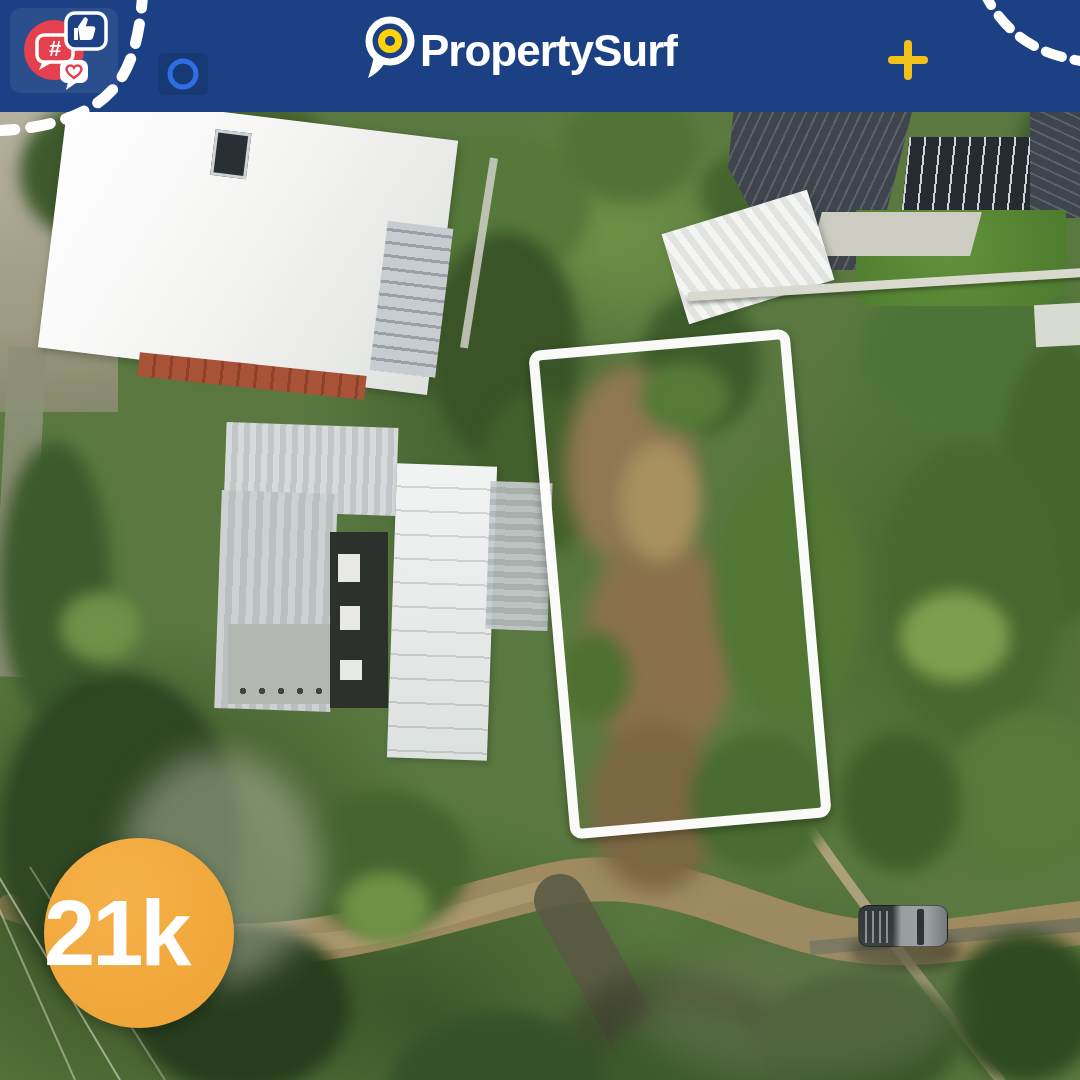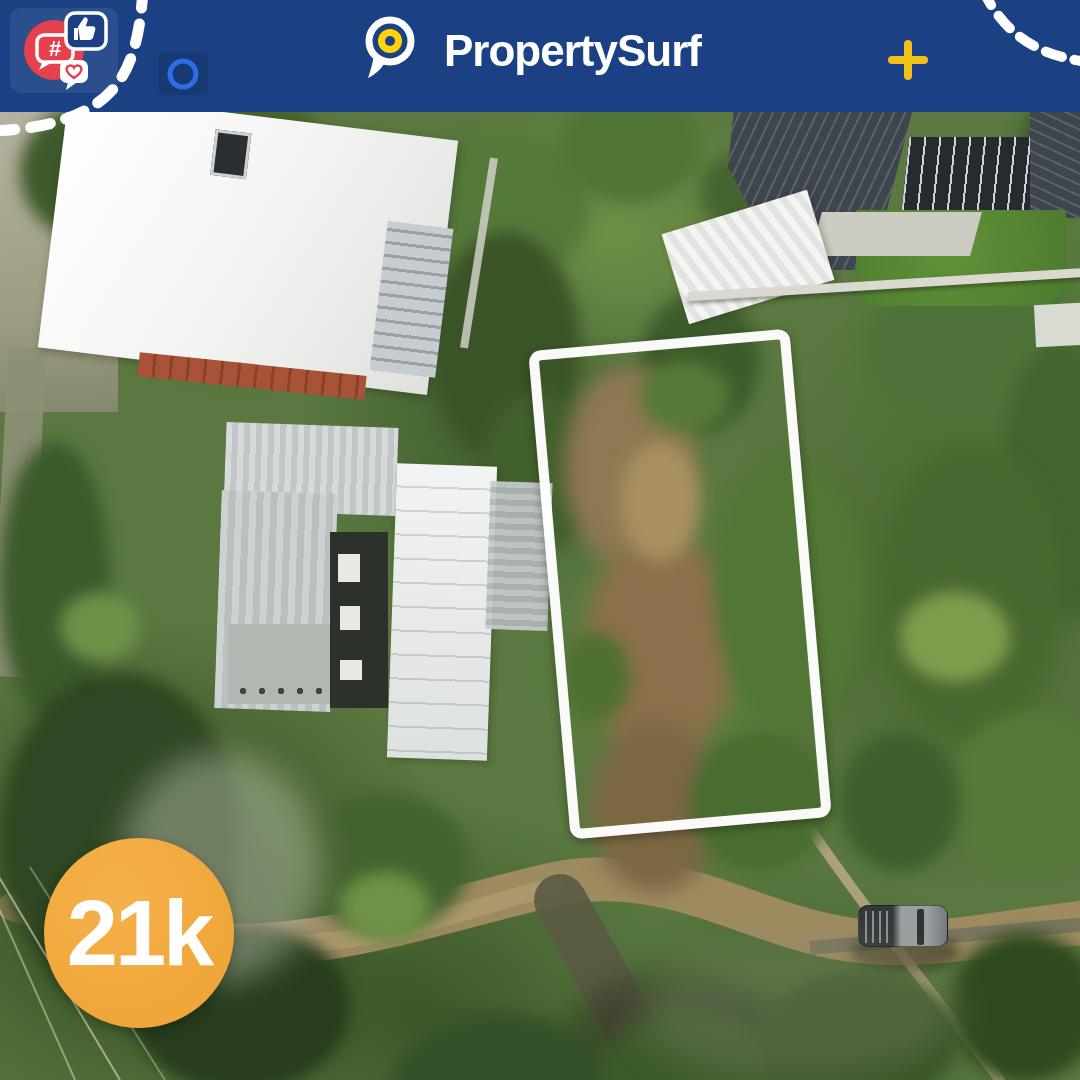--- a/index.html
+++ b/index.html
@@ -6,37 +6,37 @@
   .scene{position:relative;width:1080px;height:1080px;overflow:hidden;
          font-family:"Liberation Sans",sans-serif;background:#1b4184;}
   .scene *{box-sizing:border-box;}
 
   
   .header{position:absolute;left:0;top:0;width:1080px;height:112px;background:#1b4184;z-index:2;}
   .icon-tile{position:absolute;left:10px;top:8px;width:108px;height:85px;border-radius:10px;
              background:rgba(255,255,255,0.07);}
   .ring-tile{position:absolute;left:158px;top:53px;width:50px;height:42px;border-radius:6px;
              background:rgba(0,0,0,0.12);}
-  .brand{position:absolute;left:362px;top:14px;display:flex;align-items:center;gap:28px;}
+  .brand{position:absolute;left:362px;top:14px;display:flex;align-items:center;gap:4px;}
   .brand-text{color:#fff;font-size:44px;font-weight:700;letter-spacing:-1px;}
   .plus-wrap{position:absolute;left:888px;top:40px;width:40px;height:40px;}
 
   
   .dashes{position:absolute;left:0;top:0;width:1080px;height:1080px;z-index:3;pointer-events:none;}
 
   
   .banner{position:absolute;left:262px;top:95px;width:516px;height:58px;border-radius:29px;
           background:#f7564f;z-index:4;display:flex;align-items:center;justify-content:center;
           box-shadow:0 2px 6px rgba(20,30,60,0.25);}
   .banner span{color:#fff;font-size:38px;font-weight:700;letter-spacing:1px;}
 
   
   .badge{position:absolute;left:44px;top:838px;width:190px;height:190px;border-radius:50%;
          background:radial-gradient(circle at 38% 30%,#f5b14a,#eea232);z-index:4;
-         display:flex;flex-direction:column;align-items:center;justify-content:center;
+         display:flex;flex-direction:column;align-items:flex-start;justify-content:center;
          box-shadow:0 4px 14px rgba(0,0,0,0.30);gap:31px;}
   .badge .val{color:#fff;font-size:92px;font-weight:700;letter-spacing:-3px;line-height:0.88;}
   .badge .unit{color:#fff;font-size:47px;font-weight:700;letter-spacing:0;margin-top:2px;}
 
   
   .photo{position:absolute;left:0;top:112px;width:1080px;height:968px;overflow:hidden;z-index:1;
     background-color:#5a7840;
     background-image:
       radial-gradient(300px 200px at 610px 120px,#6d9046 0%,transparent 70%),
       radial-gradient(260px 320px at 480px 300px,#42602e 0%,transparent 70%),

